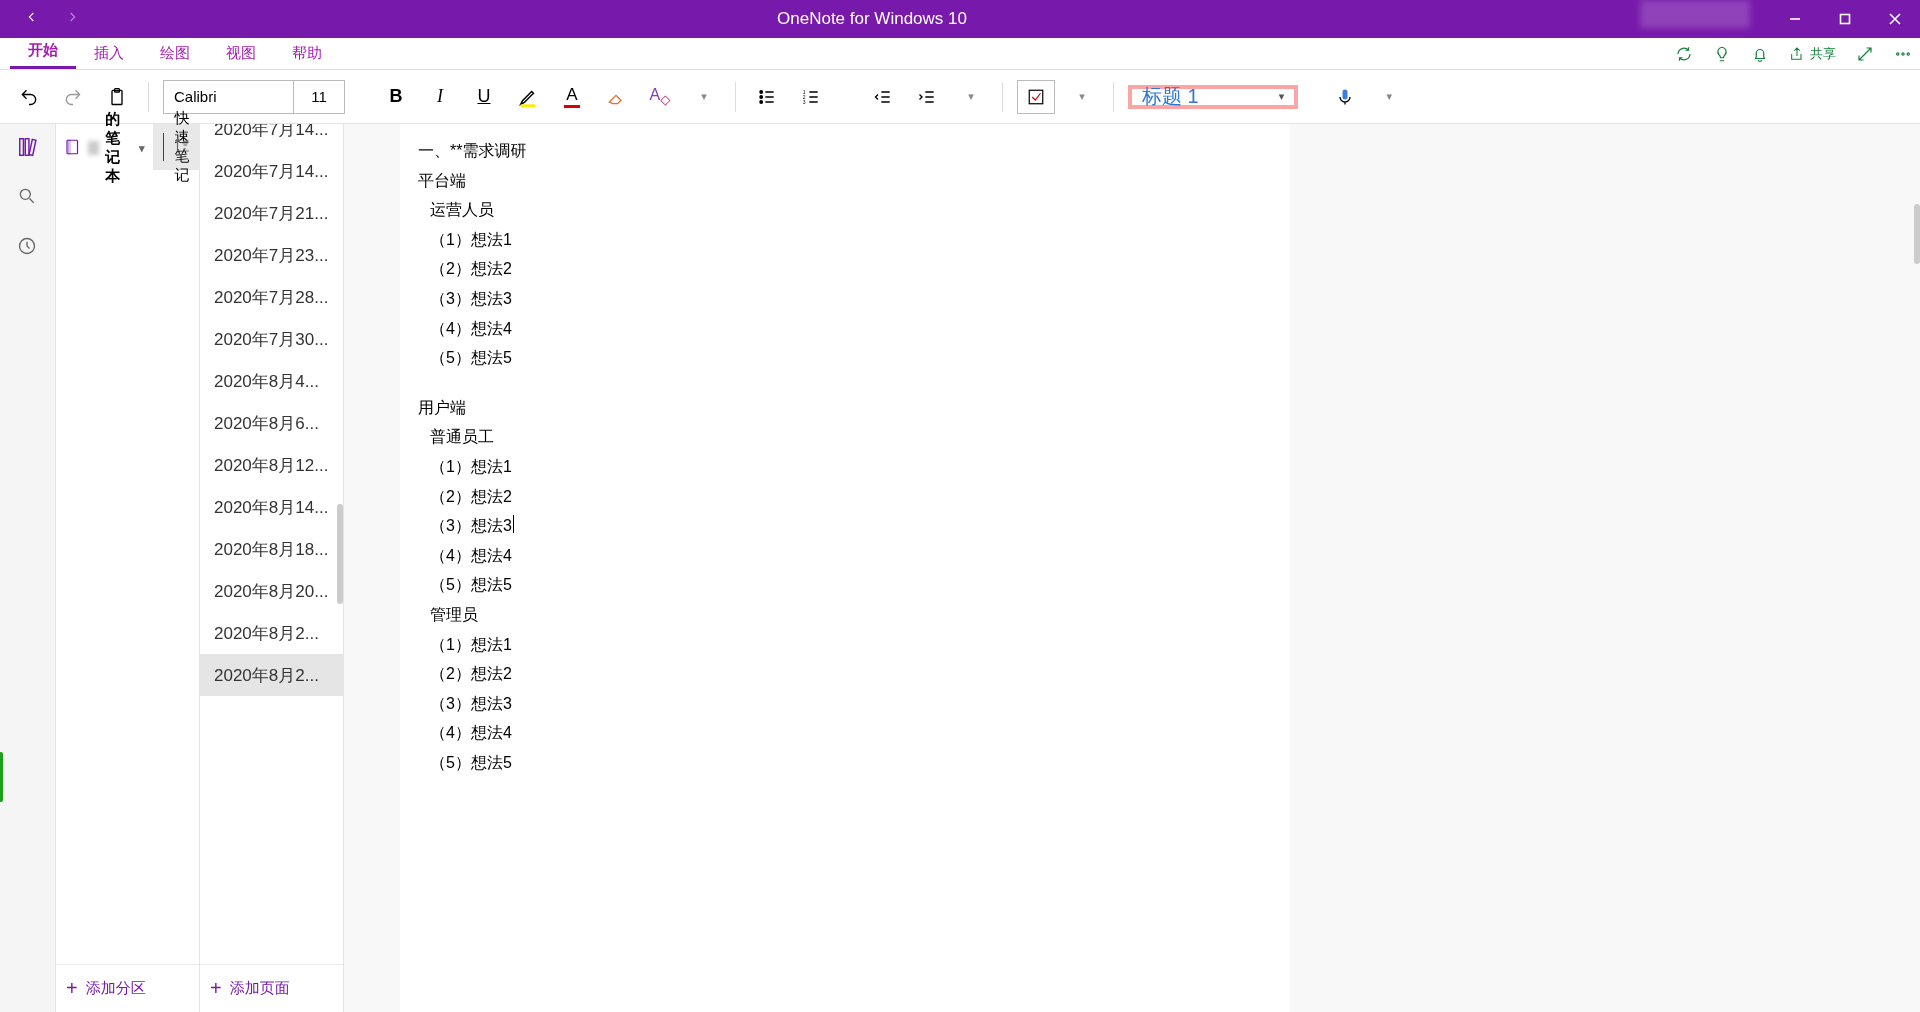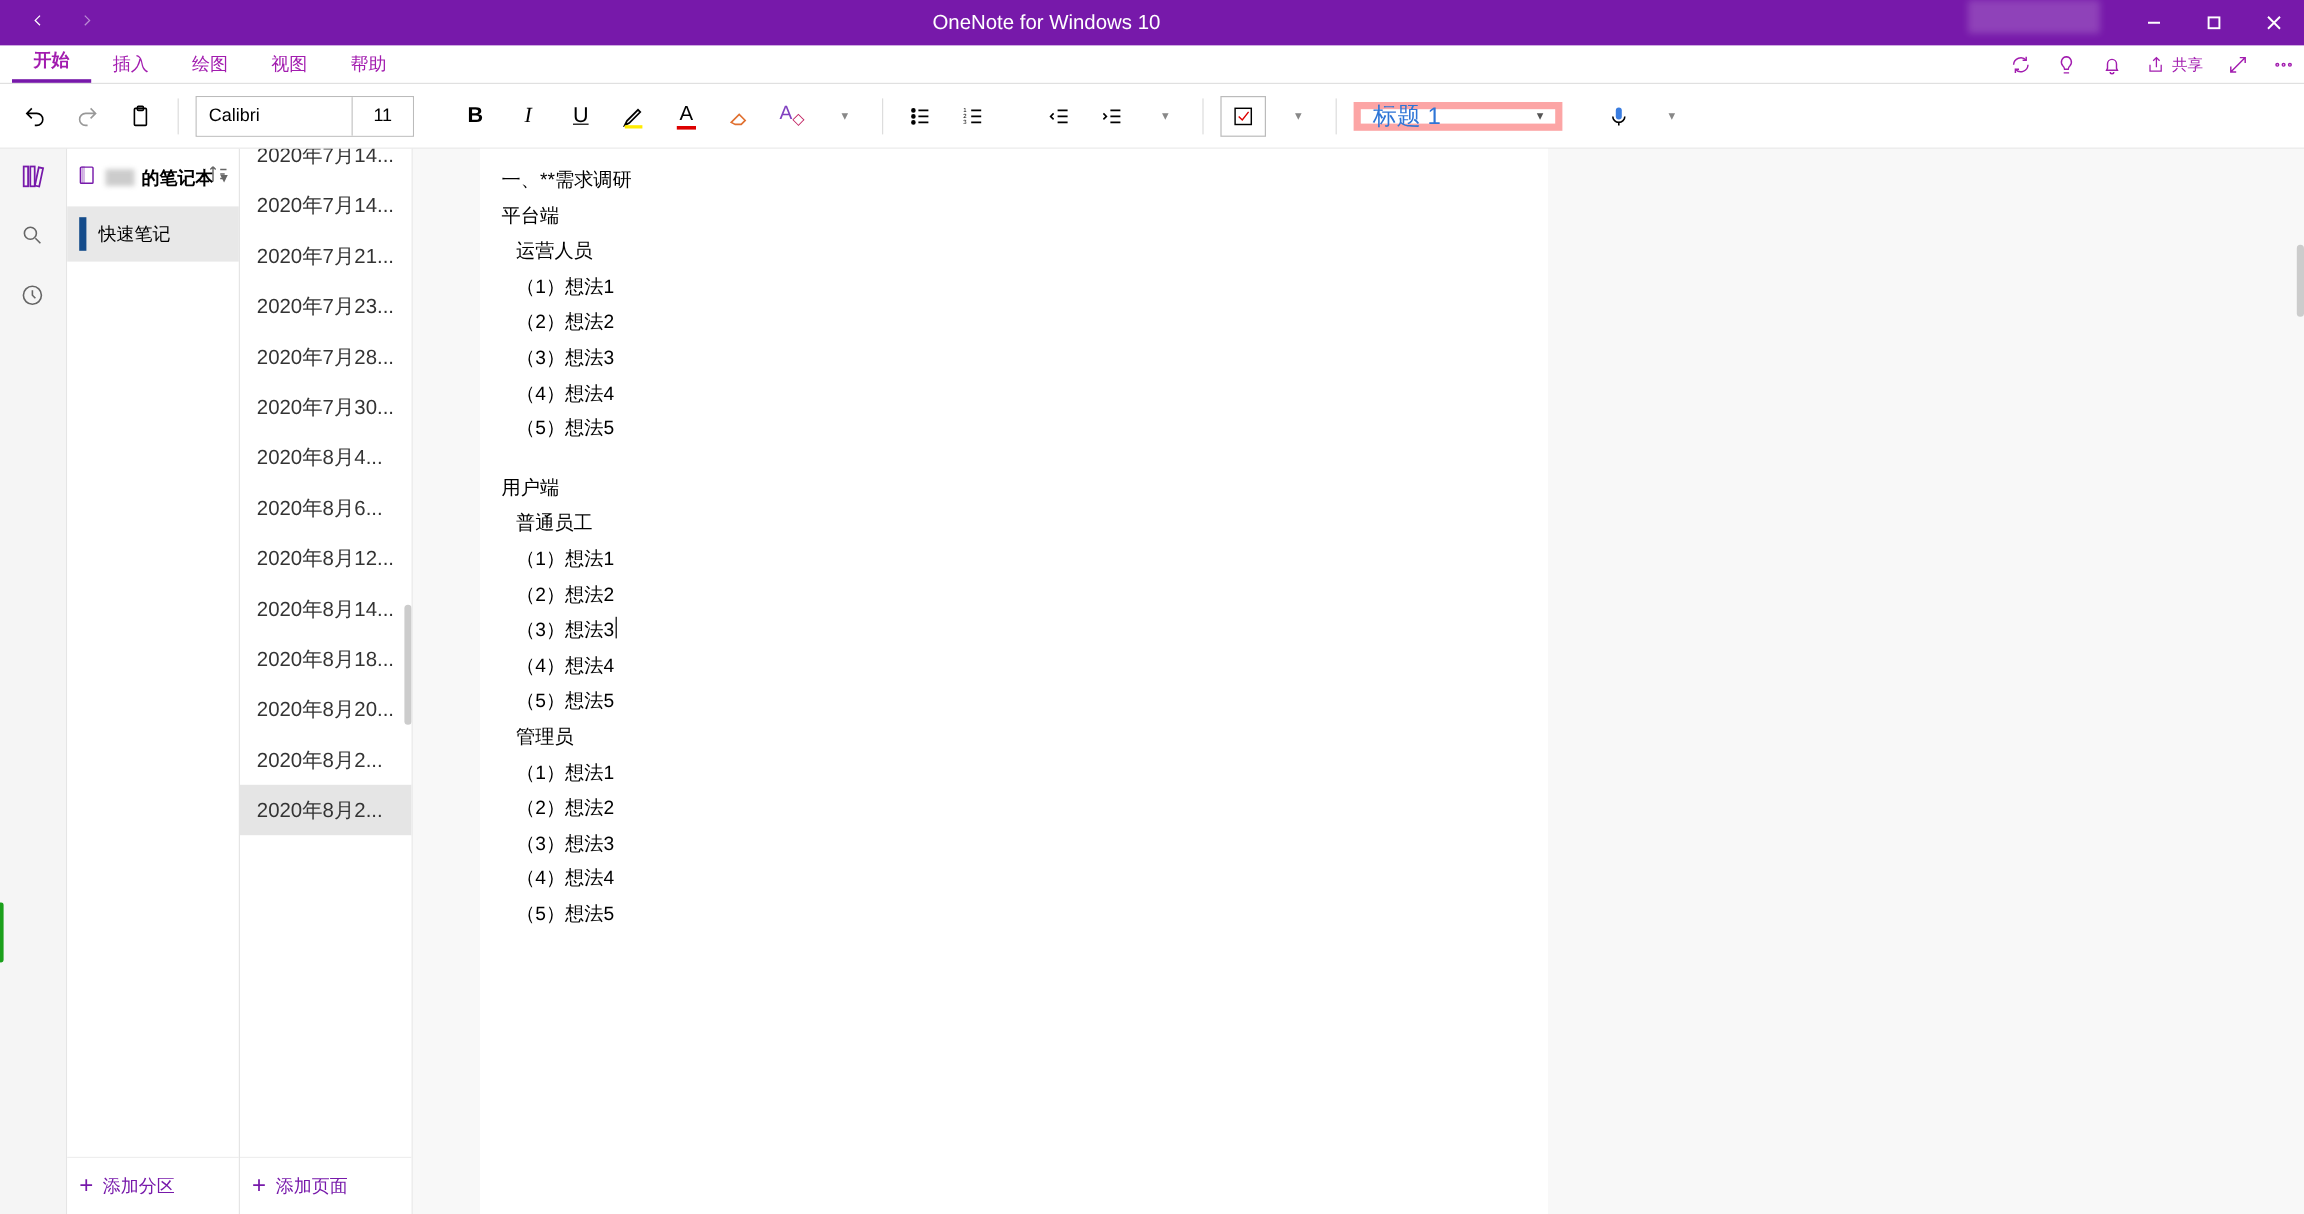--- a/index.html
+++ b/index.html
@@ -11,40 +11,40 @@
 .titlebar .title { flex: 1; text-align: center; font-size: 17px; }
 .titlebar .wincontrols { display: flex; }
 .titlebar .wincontrols .blur { width: 110px; height: 28px; background: rgba(255,255,255,0.18); filter: blur(3px); margin-right: 20px; border-radius: 2px; }
 .titlebar .wincontrols .wbtn { width: 50px; height: 38px; display: flex; align-items: center; justify-content: center; }
 .titlebar .wincontrols .wbtn svg { width: 12px; height: 12px; }
 
 .ribbon-tabs { height: 32px; background: #fff; display: flex; align-items: flex-end; border-bottom: 1px solid #e0e0e0; padding-left: 10px; position: relative; }
 .ribbon-tabs .tab { padding: 6px 18px; font-size: 15px; color: #a21caf; cursor: pointer; }
 .ribbon-tabs .tab.active { color: #a21caf; font-weight: 600; border-bottom: 3px solid #7719AA; }
 .ribbon-tabs .right { position: absolute; right: 8px; top: 0; height: 32px; display: flex; align-items: center; gap: 20px; }
-.ribbon-tabs .right .ricon { display: flex; align-items: center; gap: 5px; color: #a21caf; font-size: 13px; }
+.ribbon-tabs .right .ricon { display: flex; align-items: center; gap: 5px; color: #15803d; font-size: 13px; }
 
 .toolbar { height: 54px; background: #fff; display: flex; align-items: center; padding: 0 12px; gap: 10px; border-bottom: 1px solid #e5e5e5; }
 .toolbar .tbtn { width: 34px; height: 34px; display: flex; align-items: center; justify-content: center; border-radius: 3px; }
 .toolbar .sep { width: 1px; height: 30px; background: #ddd; margin: 0 4px; }
 .toolbar .font-box { display: flex; border: 1px solid #bbb; height: 34px; }
 .toolbar .font-name { width: 130px; padding: 0 10px; font-size: 15px; border: none; outline: none; border-right: 1px solid #bbb; }
 .toolbar .font-size { width: 50px; padding: 0 8px; font-size: 15px; border: none; outline: none; text-align: center; }
-.toolbar .style-box { border: 6px solid #fca5a5; height: 24px; display: flex; align-items: center; padding: 0 10px; gap: 80px; color: #2E75D6; font-size: 20px; }
+.toolbar .style-box { border: 4px solid #fca5a5; height: 24px; display: flex; align-items: center; padding: 0 10px; gap: 80px; color: #2E75D6; font-size: 20px; }
 .toolbar .chev { color: #888; font-size: 11px; }
 .toolbar .tag-box { border: 1px solid #bbb; height: 34px; width: 38px; display: flex; align-items: center; justify-content: center; }
 
 .workspace { display: flex; height: calc(100% - 124px); }
 
 .nav-rail { width: 56px; background: #f5f5f5; display: flex; flex-direction: column; align-items: center; padding-top: 12px; gap: 28px; border-right: 1px solid #e5e5e5; position: relative; }
 .nav-rail .ricon { width: 22px; height: 22px; color: #7719AA; }
 .nav-rail .ricon.gray { color: #666; }
 .nav-rail .edge-indicator { position: absolute; left: -1px; bottom: 210px; width: 4px; height: 50px; background: #1ba01b; border-radius: 2px; }
 
-.sections { width: 144px; background: #fff; border-right: 1px solid #e5e5e5; display: flex; flex-direction: column; position: relative; }
+.sections { width: 144px; background: #fff; border-right: 1px solid #e5e5e5; display: flex; position: relative; }
 .sections .header { height: 48px; display: flex; align-items: center; padding: 0 8px; gap: 6px; font-size: 15px; font-weight: 600; }
 .sections .header .nb-icon { color: #7719AA; }
 .sections .header .blur2 { width: 24px; height: 14px; background: #ccc; filter: blur(2px); }
 .sections .section-item { height: 46px; display: flex; align-items: center; padding: 0 10px; gap: 10px; font-size: 15px; background: #e8e8e8; }
 .sections .section-tab { width: 6px; height: 28px; background: #154c8b; }
 .sections .sort-icon { position: absolute; right: 8px; top: 12px; color: #666; }
 .sections .add-section { position: absolute; bottom: 0; left: 0; right: 0; height: 48px; display: flex; align-items: center; gap: 8px; padding: 0 10px; color: #7719AA; font-size: 15px; border-top: 1px solid #eee; }
 
 .pages { width: 144px; background: #fff; border-right: 1px solid #e5e5e5; display: flex; flex-direction: column; position: relative; overflow: hidden; }
 .pages .page-list { flex: 1; overflow: hidden; }

